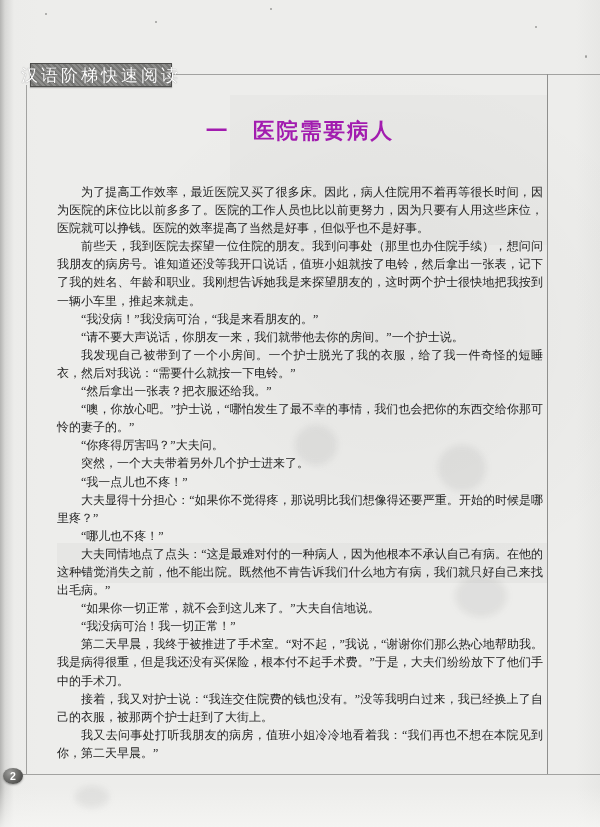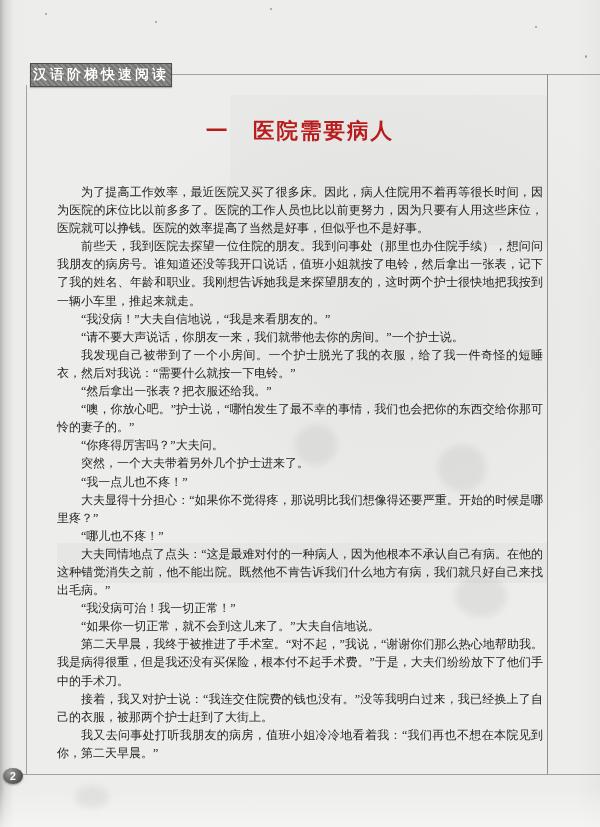--- a/index.html
+++ b/index.html
@@ -26,21 +26,21 @@
   
   .banner{
     position:absolute;left:30px;top:63px;width:140px;height:22px;
     background:repeating-linear-gradient(45deg,#8d8d8b 0 2px,#767674 2px 4px);
     border:1px solid #4c4c4a;
     box-shadow:0 1px 1px rgba(0,0,0,0.25);
     display:flex;align-items:center;justify-content:center;
     z-index:3;
   }
   .banner-label{
-    color:#ffffff;font-size:14px;font-weight:bold;letter-spacing:3px;
+    color:#ffffff;font-size:17px;font-weight:normal;letter-spacing:3px;
     white-space:nowrap;text-shadow:0 0 1px rgba(0,0,0,0.5);
     font-family:"Liberation Sans", sans-serif;
   }
 
   
   .line{position:absolute;background:#a2a2a0;z-index:1;}
   .line-top{left:31px;top:74px;width:569px;height:1px;}
   .line-left{left:26px;top:85px;width:1px;height:689px;}
   .line-right{left:547px;top:74px;width:1px;height:700px;background:#8f8f8d;}
   .line-bottom{left:12px;top:774px;width:588px;height:1px;}
@@ -56,21 +56,21 @@
   }
   .page-badge span{
     color:#ffffff;font-size:10.5px;font-weight:bold;
     font-family:"Liberation Sans", sans-serif;
   }
 
   
   .chapter-title{
     position:absolute;left:58px;top:116px;width:484px;
     text-align:center;
-    font-size:21.5px;font-weight:bold;color:#b91c1c;
+    font-size:21.5px;font-weight:bold;color:#a21caf;
     letter-spacing:2px;
     z-index:2;
   }
 
   
   .content{
     position:absolute;left:57px;top:183px;width:486px;
     font-size:12px;line-height:18.1px;
     color:#242424;
     text-align:justify;
@@ -116,33 +116,33 @@
 
 <div class="banner">
   <span class="banner-label">汉语阶梯快速阅读</span>
 </div>
 
 <div class="chapter-title">一　医院需要病人</div>
 
 <div class="content">
   <p>为了提高工作效率，最近医院又买了很多床。因此，病人住院用不着再等很长时间，因为医院的床位比以前多多了。医院的工作人员也比以前更努力，因为只要有人用这些床位，医院就可以挣钱。医院的效率提高了当然是好事，但似乎也不是好事。</p>
   <p>前些天，我到医院去探望一位住院的朋友。我到问事处（那里也办住院手续），想问问我朋友的病房号。谁知道还没等我开口说话，值班小姐就按了电铃，然后拿出一张表，记下了我的姓名、年龄和职业。我刚想告诉她我是来探望朋友的，这时两个护士很快地把我按到一辆小车里，推起来就走。</p>
-  <p>“我没病！”大夫自信地说，“我是来看朋友的。”</p>
+  <p>“我没病！”我没病可治，“我是来看朋友的。”</p>
   <p>“请不要大声说话，你朋友一来，我们就带他去你的房间。”一个护士说。</p>
   <p>我发现自己被带到了一个小房间。一个护士脱光了我的衣服，给了我一件奇怪的短睡衣，然后对我说：“需要什么就按一下电铃。”</p>
   <p>“然后拿出一张表？把衣服还给我。”</p>
   <p>“噢，你放心吧。”护士说，“哪怕发生了最不幸的事情，我们也会把你的东西交给你那可怜的妻子的。”</p>
   <p>“你疼得厉害吗？”大夫问。</p>
   <p>突然，一个大夫带着另外几个护士进来了。</p>
   <p>“我一点儿也不疼！”</p>
   <p>大夫显得十分担心：“如果你不觉得疼，那说明比我们想像得还要严重。开始的时候是哪里疼？”</p>
   <p>“哪儿也不疼！”</p>
   <p>大夫同情地点了点头：“这是最难对付的一种病人，因为他根本不承认自己有病。在他的这种错觉消失之前，他不能出院。既然他不肯告诉我们什么地方有病，我们就只好自己来找出毛病。”</p>
+  <p>“如果你一切正常，就不会到这儿来了。”大夫自信地说。</p>
   <p>“我没病可治！我一切正常！”</p>
-  <p>“如果你一切正常，就不会到这儿来了。”大夫自信地说。</p>
   <p>第二天早晨，我终于被推进了手术室。“对不起，”我说，“谢谢你们那么热心地帮助我。我是病得很重，但是我还没有买保险，根本付不起手术费。”于是，大夫们纷纷放下了他们手中的手术刀。</p>
   <p>接着，我又对护士说：“我连交住院费的钱也没有。”没等我明白过来，我已经换上了自己的衣服，被那两个护士赶到了大街上。</p>
   <p>我又去问事处打听我朋友的病房，值班小姐冷冷地看着我：“我们再也不想在本院见到你，第二天早晨。”</p>
 </div>
 
 <div class="page-badge">
   <span>2</span>
 </div>
 
 </body></html>

